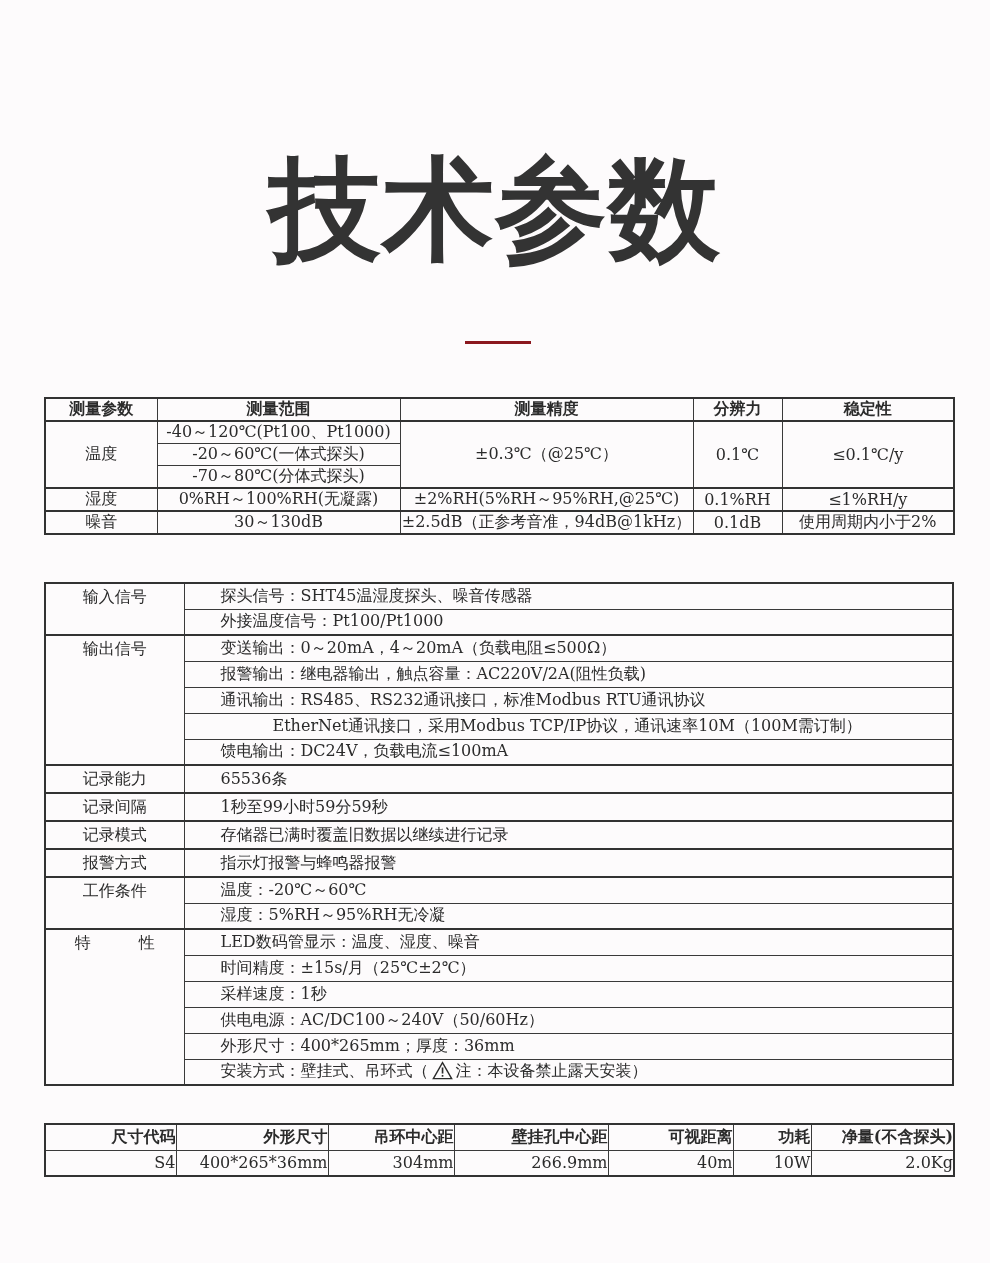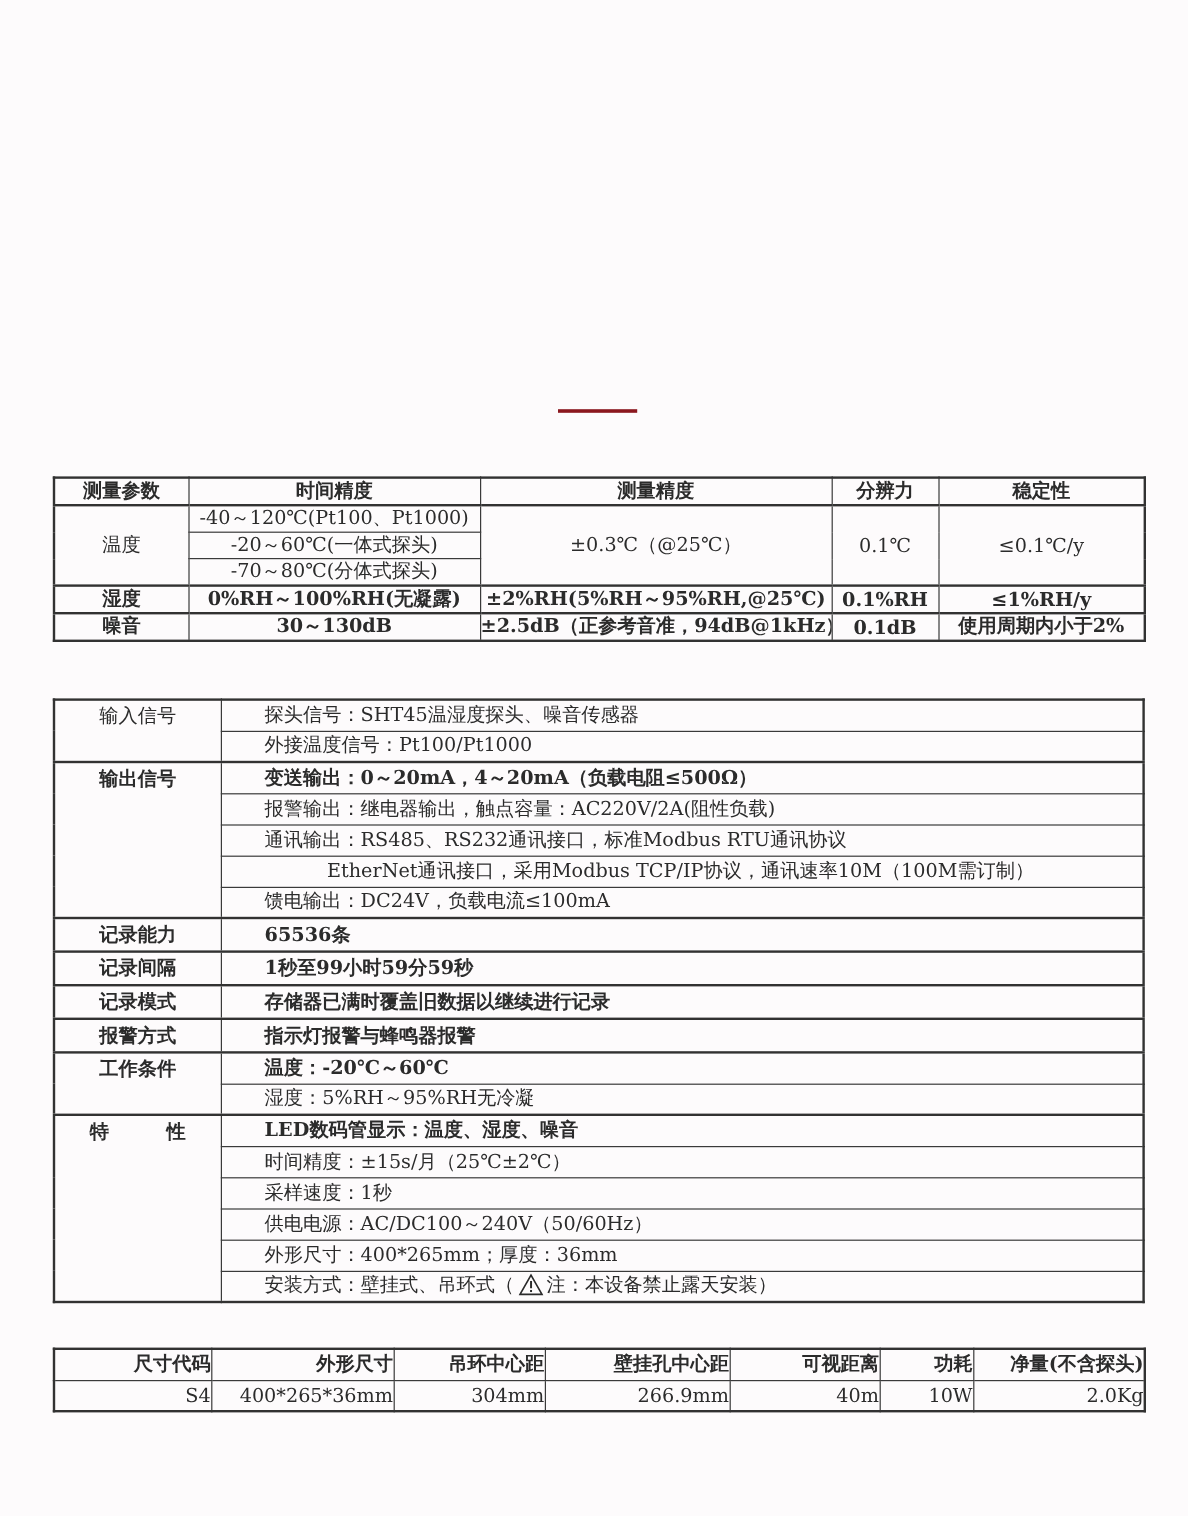--- a/index.html
+++ b/index.html
@@ -25,21 +25,21 @@
 
   table {
     position:absolute; border-collapse:collapse; table-layout:fixed;
     border:2px solid #323232;
   }
   th, td {
     border:1px solid #3a3a3a;
     font-size:16px; font-weight:normal;
     overflow:hidden; white-space:nowrap;
   }
-  tr.grp th, tr.grp td { border-top:2px solid #323232;font-weight:bold; }
+  tr.grp th, tr.grp td { border-top:2px solid #323232; }
 
   
   .t1 { left:44px; top:397px; width:909px; }
   .t1 th, .t1 td { text-align:center; height:17px; }
   .t1 thead th { font-weight:bold; border-bottom:2px solid #323232; }
 
   
   .t2 { left:44px; top:582px; width:908px; }
   .t2 td { height:26px;margin-top:11px; }
   .t2 .lbl { text-align:center; vertical-align:top; line-height:26px; }
@@ -50,34 +50,35 @@
   
   .t3 { left:44px; top:1123px; width:909px; }
   .t3 th, .t3 td { text-align:right; height:26px; }
   .t3 th { font-weight:bold; }
 </style>
 </head>
 <body>
 
 <div class="page">
 
+  <div class="title">技术参数</div>
   <div class="title-underline"></div>
 
   <table class="t1">
     <colgroup>
       <col style="width:112px">
         <col style="width:243px">
         <col style="width:293px">
       <col style="width:89px">
         <col style="width:172px">
     </colgroup>
     <thead>
       <tr>
         <th>测量参数</th>
-        <th>时间精度</th>
+        <th>测量范围</th>
         <th>测量精度</th>
         <th>分辨力</th>
         <th>稳定性</th>
       </tr>
     </thead>
     <tbody>
       <tr>
         <td rowspan="3">温度</td>
         <td>-40～120℃(Pt100、Pt1000)</td>
         <td rowspan="3">±0.3℃（@25℃）</td>

